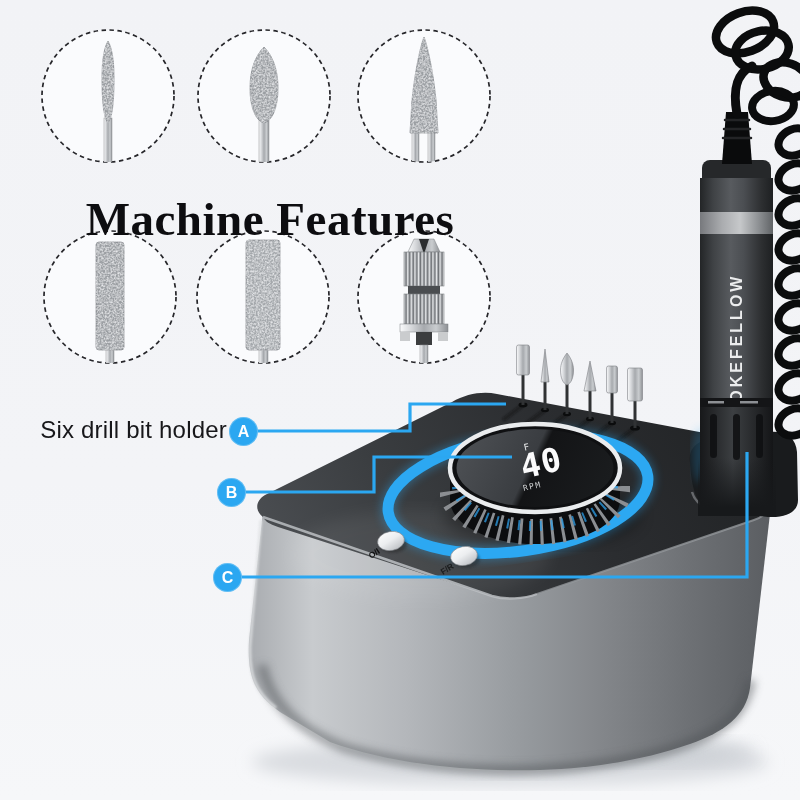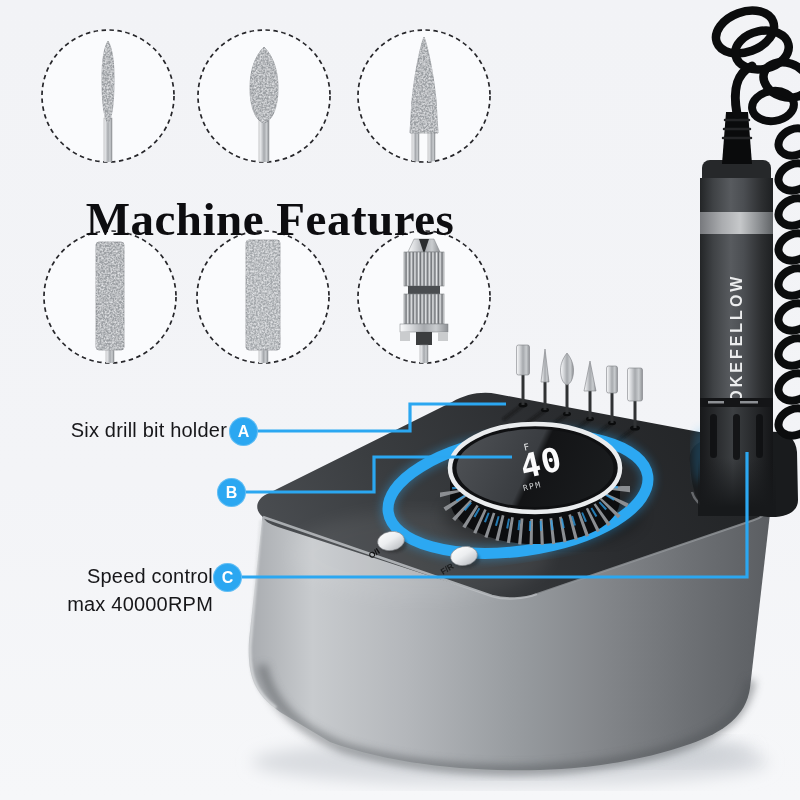--- a/index.html
+++ b/index.html
@@ -8,21 +8,21 @@
     background:linear-gradient(180deg,#f2f3f6 0%,#f3f4f7 60%,#f6f7f9 100%);
     font-family:"Liberation Sans",sans-serif;
   }
   svg.scene{position:absolute;left:0;top:0;}
   .page-title{
     position:absolute;left:40px;top:168px;width:460px;text-align:center;
     font-family:"Liberation Serif",serif;font-weight:700;font-size:47px;
     letter-spacing:.5px;color:#0d0d10;line-height:1.1;white-space:nowrap;margin-top:26px;
   }
   .callout-label{
-    position:absolute;text-align:right;color:#17171a;font-size:20px;
+    position:absolute;text-align:right;color:#17171a;font-size:24px;
     letter-spacing:.2px;line-height:28px;
   }
   .label-a{left:20px;top:416px;width:207px;}
   .label-b{left:20px;top:478px;width:195px;}
   .label-c{left:6px;top:562px;width:207px;}
   .badge{
     position:absolute;width:29px;height:29px;border-radius:50%;
     background:#2BA7F1;color:#fff;font-weight:700;font-size:16px;
     display:flex;align-items:center;justify-content:center;
     box-shadow:0 0 0 1px rgba(255,255,255,.25) inset;
@@ -336,22 +336,18 @@
   <g fill="none" stroke="#2BA7F1" stroke-width="3.2">
     <path d="M243,431 L410,431 L410,404 L506,404"></path>
     <path d="M231,492 L374,492 L374,457 L512,457"></path>
     <path d="M227,577 L747,577 L747,452"></path>
   </g>
 </svg>
 
 <div class="page-title">Machine Features</div>
 
 <div class="callout-label label-a">Six drill bit holder</div>
-<div class="callout-label label-c">
-  <span>Speed control</span><br>
-  <span>max 40000RPM</span>
-</div>
 
 <div class="badge badge-a">A</div>
 <div class="badge badge-b">B</div>
 <div class="badge badge-c">C</div>
 
 </div>
 
 </body></html>

